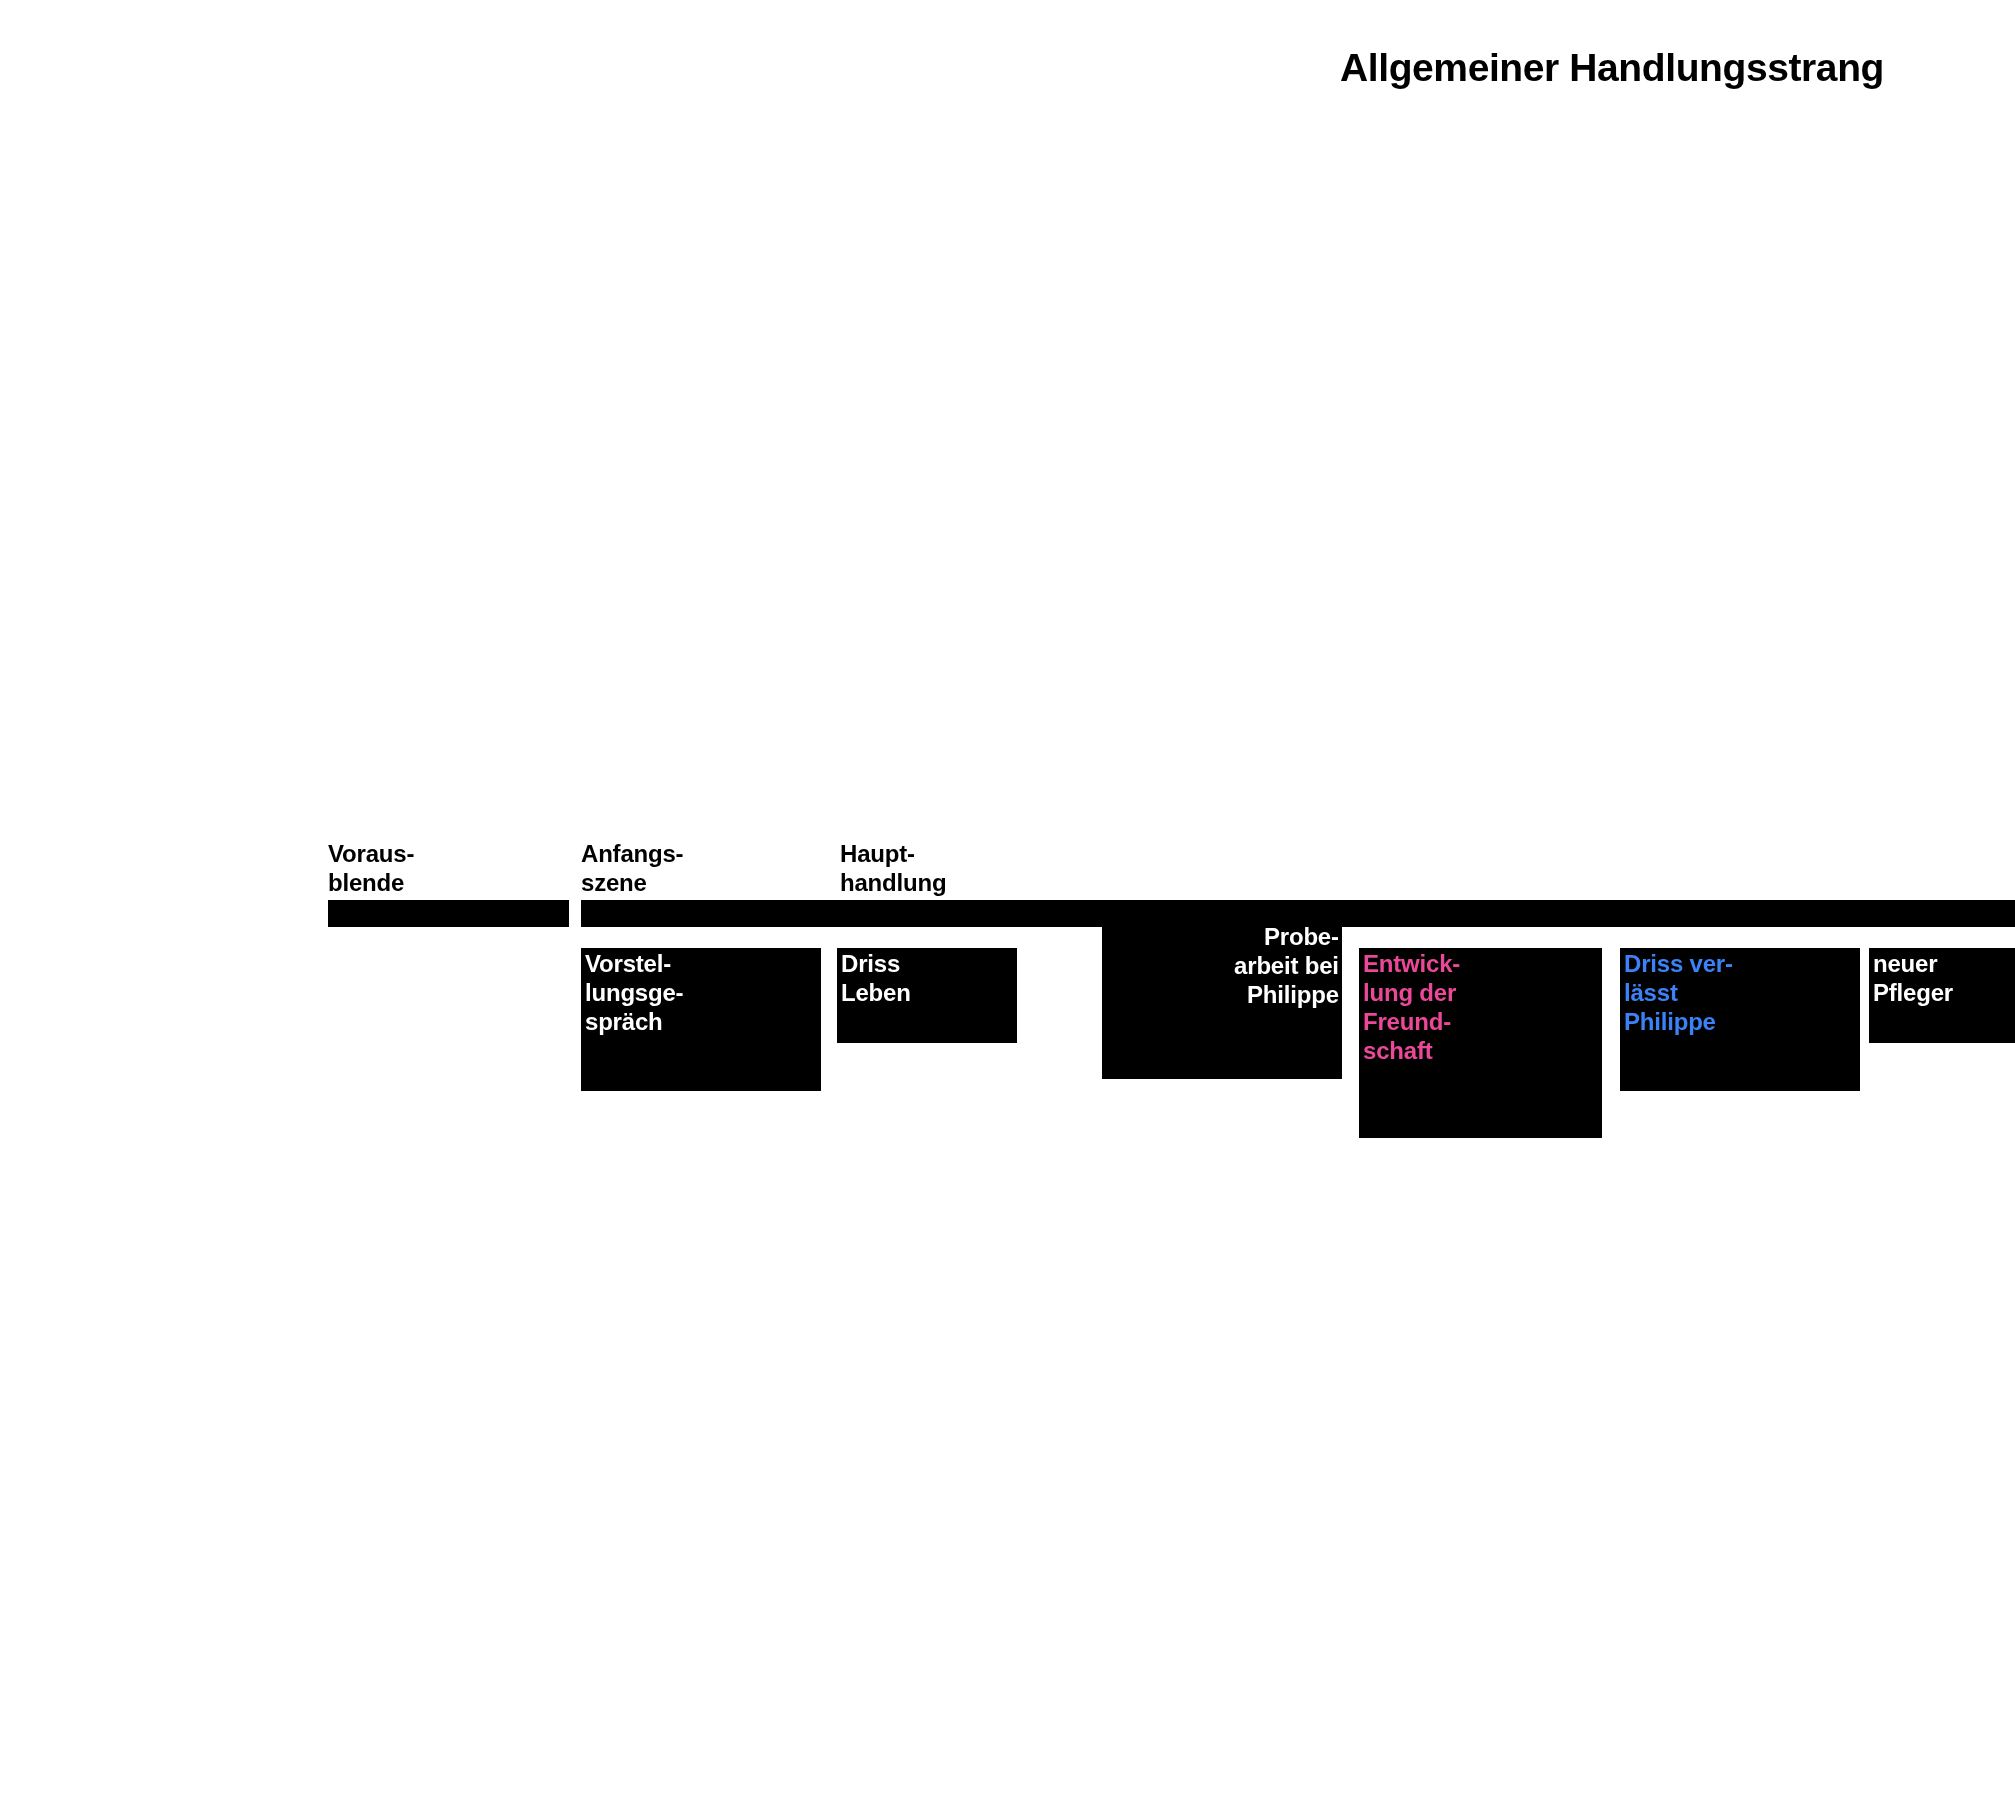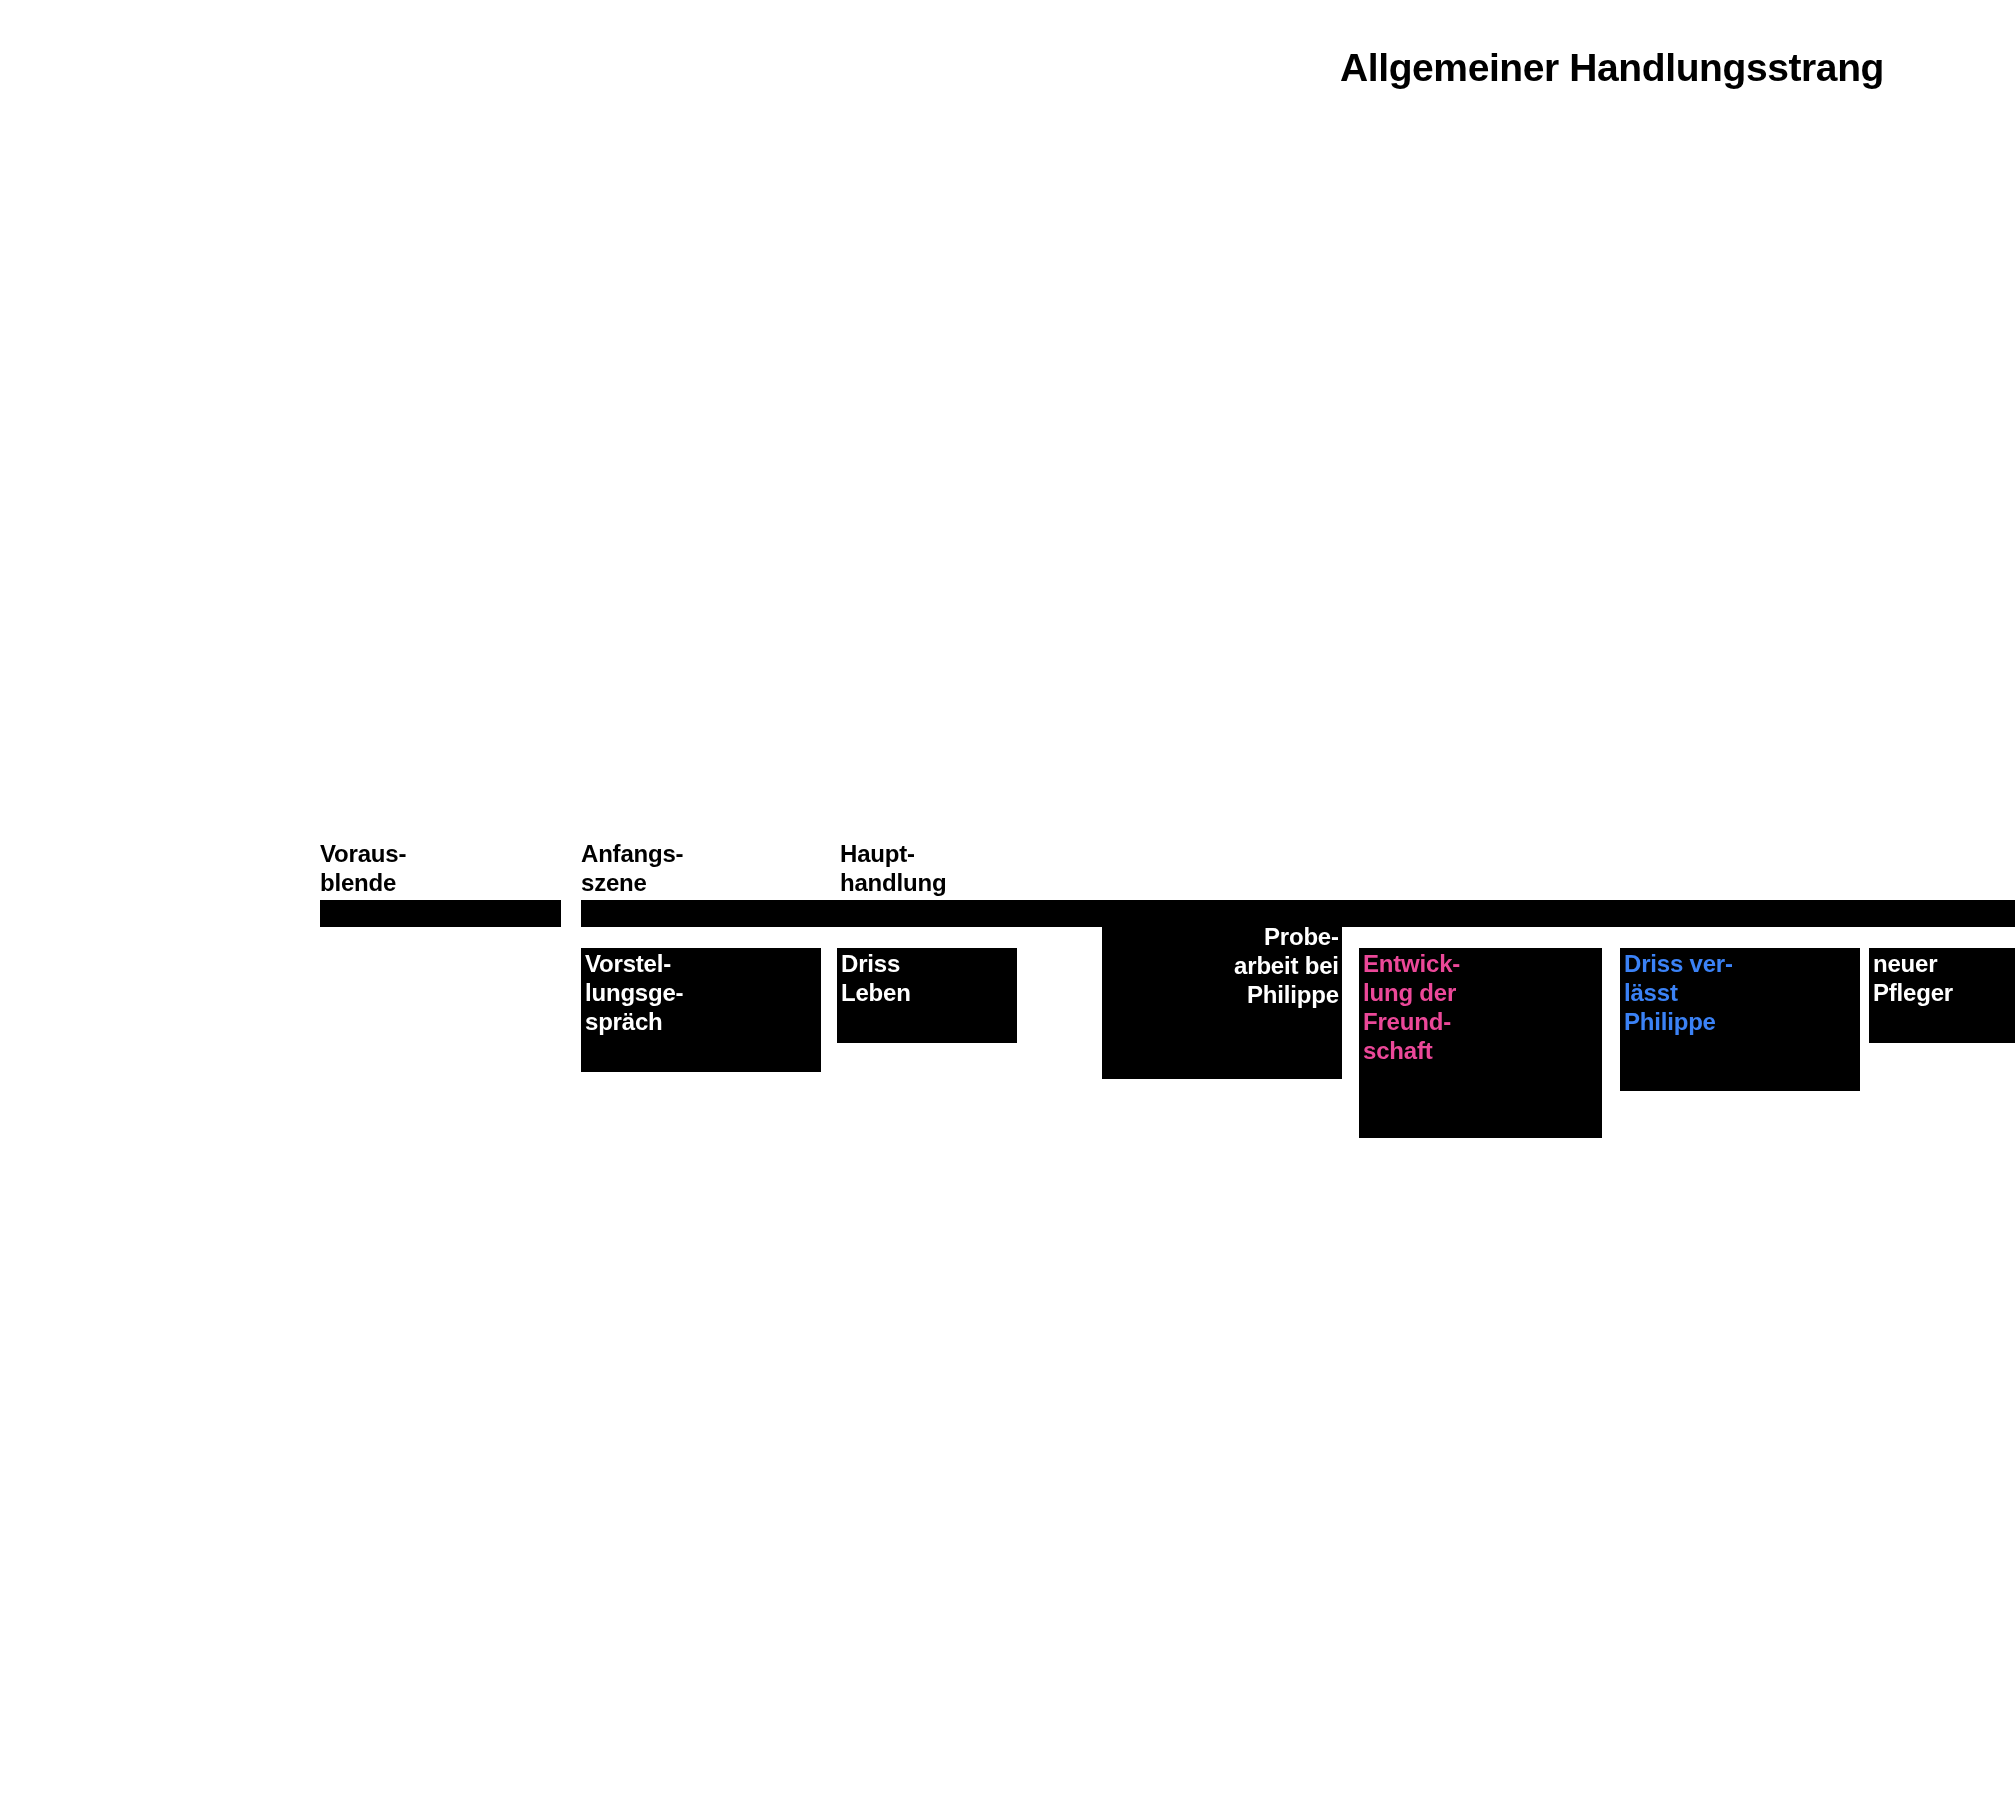--- a/index.html
+++ b/index.html
@@ -75,38 +75,38 @@
   }
 </style>
 </head>
 <body>
 
 <div id="page">
 
   <div id="chart-title">Allgemeiner Handlungsstrang</div>
 
   <div id="phase-layer">
-      <div class="phase" style="left: 320px; top: 900px; width: 241px; height: 26.6px;">
+      <div class="phase" style="left: 328px; top: 900px; width: 241px; height: 26.6px;">
         <div class="phase-label">Voraus-
 blende</div>
         <div class="phase-bar" style="background: rgb(0, 0, 0);"></div>
       </div>
       <div class="phase" style="left: 581px; top: 900px; width: 272px; height: 26.6px;">
         <div class="phase-label">Anfangs-
 szene</div>
         <div class="phase-bar" style="background: rgb(0, 0, 0);"></div>
       </div>
       <div class="phase" style="left: 840px; top: 900px; width: 1283px; height: 26.6px;">
         <div class="phase-label">Haupt-
 handlung</div>
         <div class="phase-bar" style="background: rgb(0, 0, 0);"></div>
       </div>
     </div>
   <div id="event-layer">
-      <div class="event-block" style="left: 581px; top: 948px; width: 240px; height: 124px; background: rgb(0, 0, 0);">
+      <div class="event-block" style="left: 581px; top: 948px; width: 240px; height: 143px; background: rgb(0, 0, 0);">
         <span class="event-text" style="color: rgb(255, 255, 255);">Vorstel-
 lungsge-
 spräch</span>
       </div>
       <div class="event-block" style="left: 837px; top: 948px; width: 180px; height: 95px; background: rgb(0, 0, 0);">
         <span class="event-text" style="color: rgb(255, 255, 255);">Driss
 Leben</span>
       </div>
       <div class="event-block" style="left: 1102px; top: 921px; width: 240px; height: 158px; background: rgb(0, 0, 0); text-align: right;">
         <span class="event-text" style="color: rgb(255, 255, 255);">Probe-

